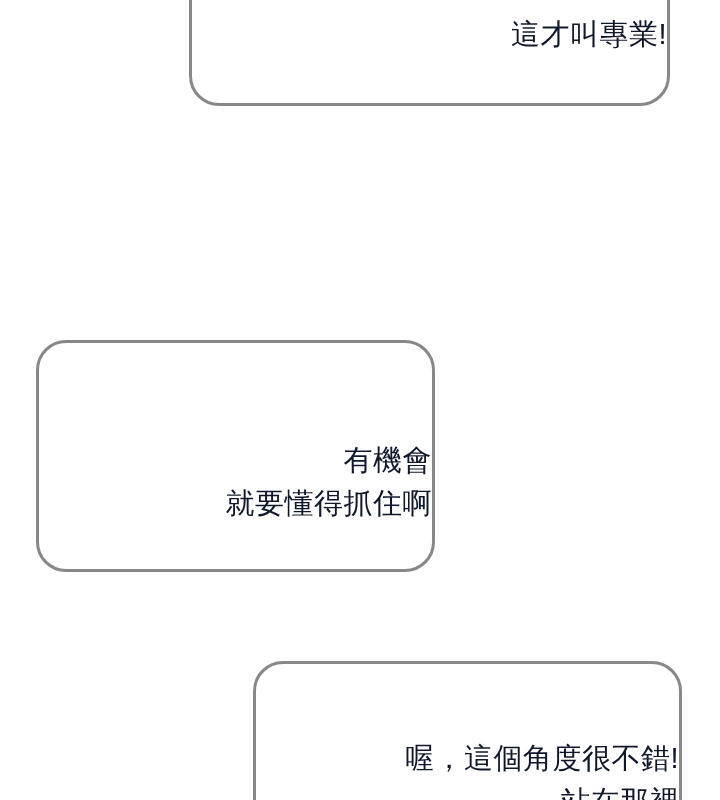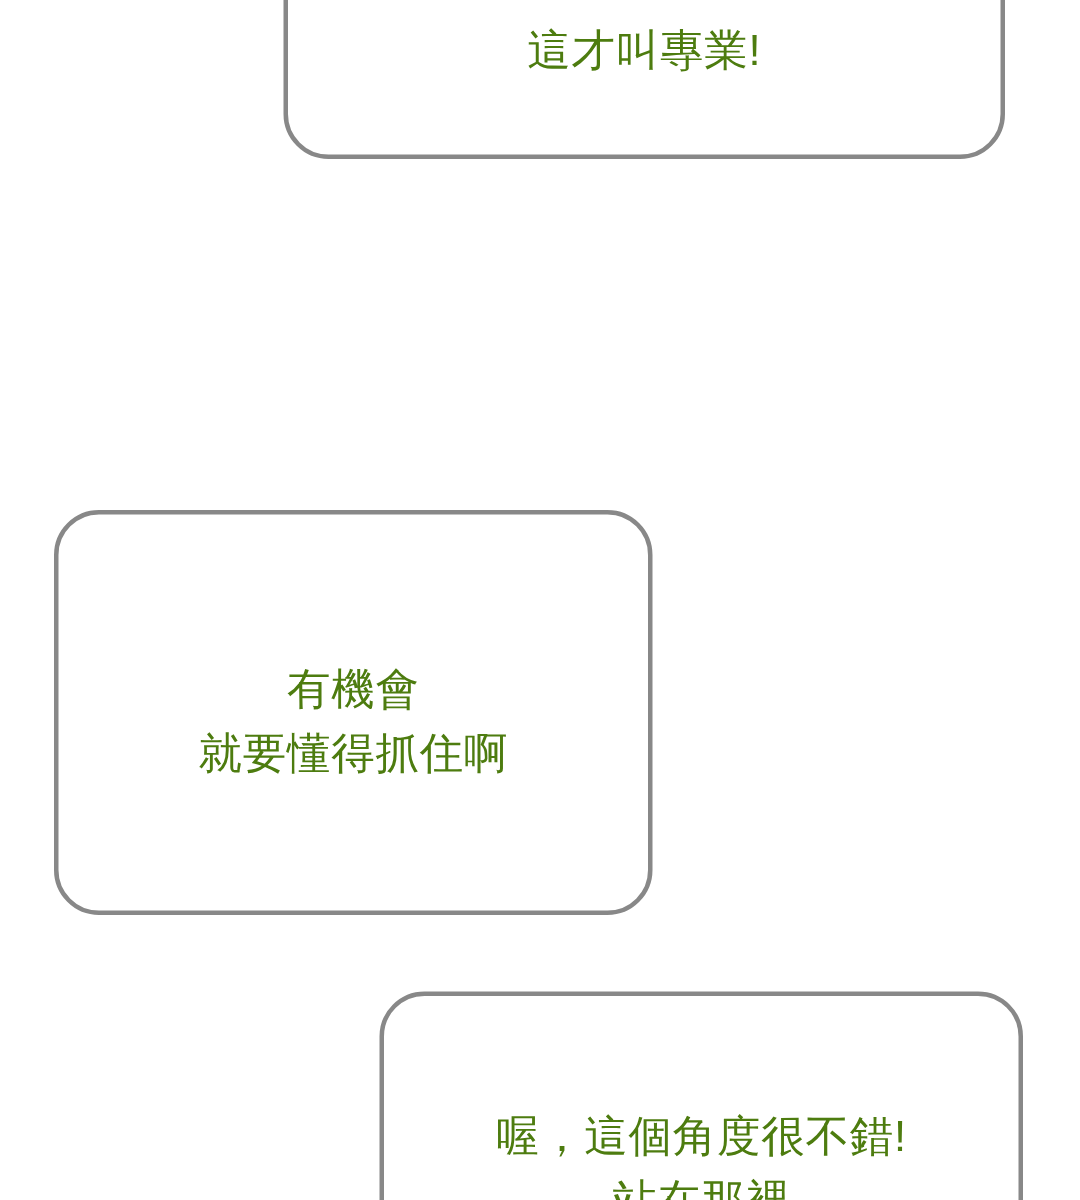--- a/index.html
+++ b/index.html
@@ -19,22 +19,22 @@
     position: absolute;
     box-sizing: border-box;
     background: #ffffff;
     border: 3px solid #888888;
     border-radius: 30px;
   }
   .bubble-text {
     position: absolute;
     left: 0;
     right: 0;
-    text-align: center;
-    color: #4d7c0f;
+    text-align: right;
+    color: #0f172a;
     font-size: 29px;
     line-height: 43px;
     letter-spacing: 0.5px;
     white-space: pre-line;
     font-weight: 400;
   }
   
   #bubble-1 {
     left: 189px;
     top: -120px;
@@ -42,21 +42,21 @@
     height: 226px;
   }
   #bubble-1-text {
     top: 130px;
   }
   
   #bubble-2 {
     left: 36px;
     top: 340px;
     width: 399px;
-    height: 270px;
+    height: 232px;
   }
   #bubble-2-text {
     top: 96px;
   }
   
   #bubble-3 {
     left: 253px;
     top: 661px;
     width: 429px;
     height: 260px;

